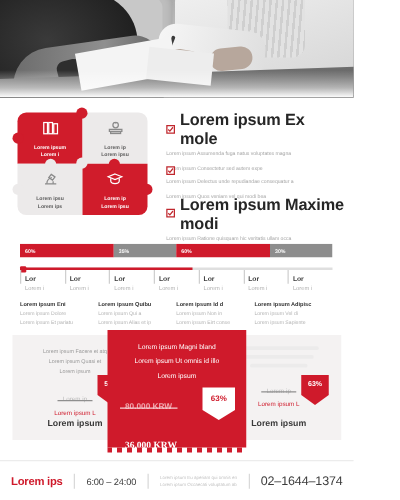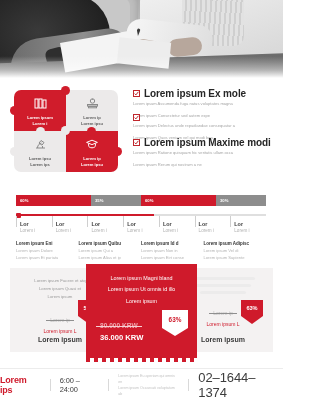--- a/index.html
+++ b/index.html
@@ -56,21 +56,21 @@
   .k-e{left:99px;top:57px;width:9px;height:9px;background:#d01c2b;}
   .k-f{left:22px;top:37px;width:9px;height:9px;background:#eceaea;}
   .k-g{left:73px;top:37px;width:9px;height:9px;background:#d01c2b;}
 
   
   .checks{position:absolute;left:133px;top:88px;width:144px;}
   .chk-row{display:flex;align-items:center;gap:4px;margin-bottom:1px;}
   .chk-box{width:7px;height:7px;border:1px solid #c0272d;box-sizing:border-box;
       display:flex;align-items:center;justify-content:center;flex:none;background:#fff;}
   .chk-box svg{display:block;}
-  .chk-title{font-size:10px;font-weight:bold;color:#262626;letter-spacing:-.1px;}
+  .chk-title{font-size:13px;font-weight:bold;color:#262626;letter-spacing:-.1px;}
   .chk-desc{font-size:4.1px;color:#a6a6a6;line-height:1.5;margin:2px 0 6px 0;}
 
   
   .pbar{position:absolute;left:16px;top:195px;width:250px;height:11px;display:flex;overflow:hidden;}
   .seg{height:100%;display:flex;align-items:center;box-sizing:border-box;padding-left:4px;}
   .seg.red{background:#cf1a2b;}
   .seg.gray{background:#8d8d8d;}
   .seg span{font-size:4.2px;font-weight:bold;color:#fff;}
 
   
@@ -101,21 +101,21 @@
      background:repeating-linear-gradient(90deg,#cf1a2b 0 4px,transparent 4px 8px);}
   .p-line{font-size:4.3px;color:#9a9a9a;text-align:center;line-height:1.9;}
   .pnl.center .p-line{color:#fff;font-size:5.4px;line-height:2.1;}
   .p-foot{position:absolute;left:0;right:0;bottom:9px;text-align:center;font-size:7px;font-weight:bold;color:#3a3a3a;}
   .strike-wrap{position:relative;margin-top:7px;text-align:center;}
   .old{display:inline-block;position:relative;font-size:5px;color:#b9b9b9;}
   .old .ln{position:absolute;left:-4px;right:-4px;top:50%;height:1px;background:#8f8f8f;}
   .now{font-size:5px;color:#cf1a2b;margin-top:2px;}
   .pnl.center .old{font-size:6.6px;color:#f0a6ad;font-weight:bold;}
   .pnl.center .old .ln{background:#f6d0d4;height:1.2px;}
-  .pnl.center .now{font-size:7.6px;color:#fff;font-weight:bold;margin-top:1px;}
+  .pnl.center .now{font-size:7.6px;color:#fff;font-weight:bold;margin-top:19px;font-family:Liberation Serif, serif;}
   .arrow{position:absolute;width:22px;}
   .arrow .body{height:16px;display:flex;align-items:center;justify-content:center;font-size:5.6px;font-weight:bold;}
   .arrow .tipwrap{position:relative;height:8px;}
   .arrow .tip{position:absolute;left:0;top:0;width:0;height:0;border-left:11px solid transparent;border-right:11px solid transparent;}
   .arrow.red .body{background:#cf1a2b;color:#fff;}
   .arrow.red .tip{border-top:8px solid #cf1a2b;}
   .arrow.white .body{background:#fff;color:#cf1a2b;}
   .arrow.white .tip{border-top:8px solid #fff;}
   .a-left{right:10px;top:32px;}
   .a-right{right:10px;top:32px;}
@@ -124,21 +124,21 @@
   .a-center .tip{border-left:13px solid transparent;border-right:13px solid transparent;}
   .ghost{height:3px;background:#ecebeb;border-radius:2px;margin:0 auto 4px auto;}
 
   
   .footer{position:absolute;left:0;top:368px;width:283px;height:32px;border-top:1px solid #ececec;
     display:flex;align-items:center;justify-content:center;gap:9px;}
   .f-brand{font-size:9px;font-weight:bold;color:#cf1a2b;letter-spacing:-.2px;}
   .f-div{width:1px;height:12px;background:#d9d9d9;}
   .f-hours{font-size:7.4px;color:#3c3c3c;letter-spacing:-.1px;}
   .f-small{font-size:3.6px;color:#c2c2c2;line-height:1.7;}
-  .f-tel{font-size:13px;color:#3c3c3c;letter-spacing:-.1px;}
+  .f-tel{font-size:10px;color:#3c3c3c;letter-spacing:-.1px;}
 </style>
 </head>
 <body>
 
 <div class="page">
 
   <div class="hero">
     <div class="ph">
       <div class="bg"></div>
       <div class="chair"></div>

